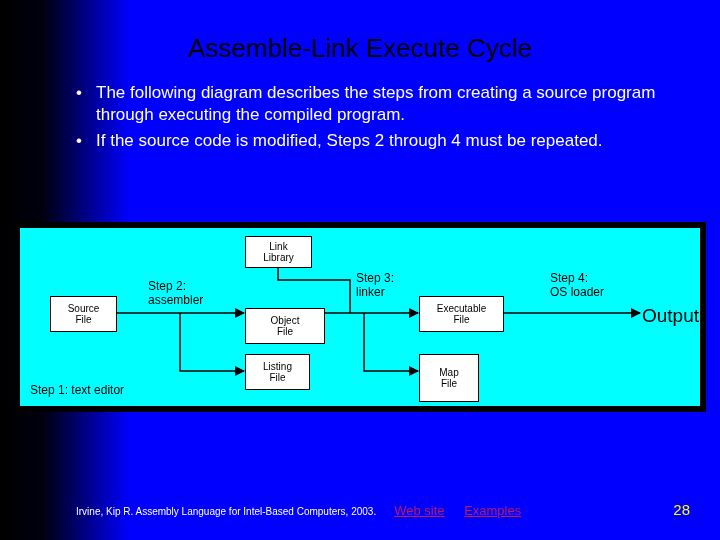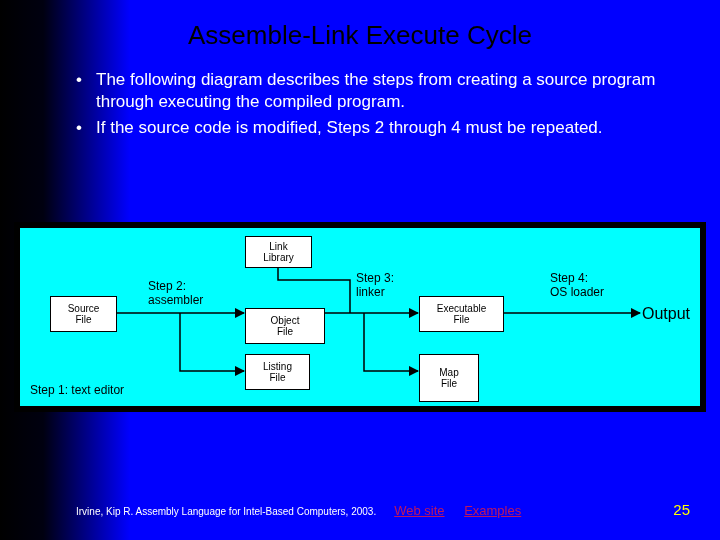--- a/index.html
+++ b/index.html
@@ -8,21 +8,21 @@
     background: linear-gradient(to right, #000000 0%, #000010 6%, #0000ff 18%, #0000ff 100%);
     font-family: Arial, Helvetica, sans-serif;
     color: #000;
     position: relative;
   }
   .title {
     text-align: center;
     font-size: 26px;
     font-weight: normal;
     color: #000;
-    padding-top: 20px;
+    padding-top: 33px;
     padding-bottom: 18px;
   }
   .bullets {
     color: #fff;
     font-size: 17px;
     padding: 0 44px 0 76px;
     line-height: 1.28;
   }
   .bullets li {
     list-style: none;
@@ -64,21 +64,21 @@
     padding: 2px 4px;
   }
   .lbl {
     position: absolute;
     font-size: 12px;
     color: #000;
     line-height: 1.15;
   }
   .output-text {
     position: absolute;
-    font-size: 16px;
+    font-size: 19px;
     color: #000;
   }
   svg.arrows {
     position: absolute;
     left: 0; top: 0;
     width: 100%; height: 100%;
     pointer-events: none;
   }
   .footer {
     position: absolute;
@@ -144,14 +144,14 @@
 
   </div>
 </div>
 
 <div class="footer">
   <span class="cite">Irvine, Kip R. Assembly Language for Intel-Based Computers, 2003.</span>
   <span class="links">
     <span>Web site</span>
     <span>Examples</span>
   </span>
-  <span class="pagenum">25</span>
+  <span class="pagenum">28</span>
 </div>
 
 </body></html>

